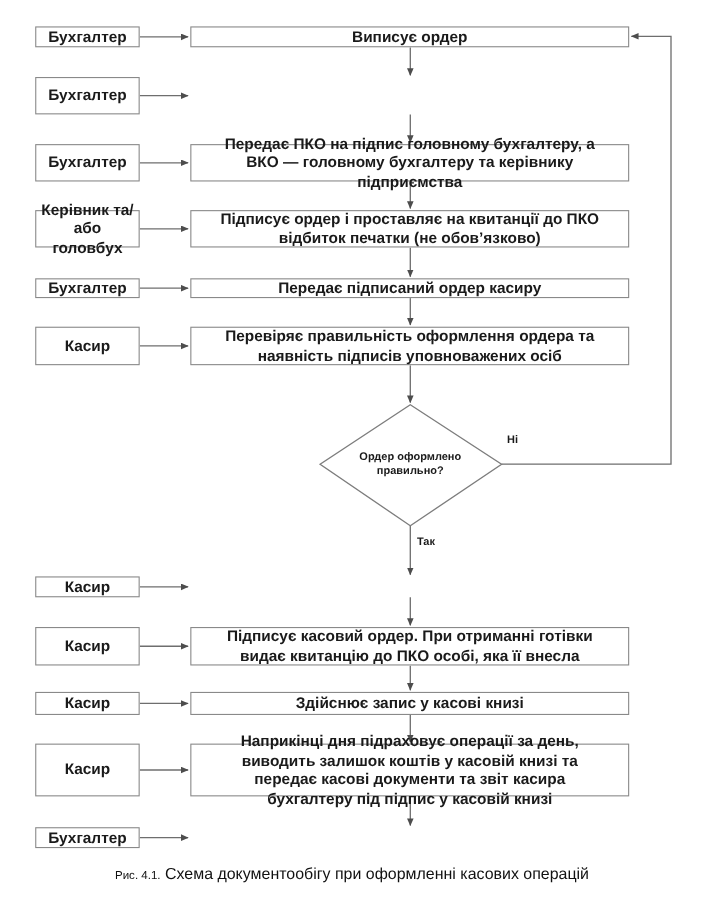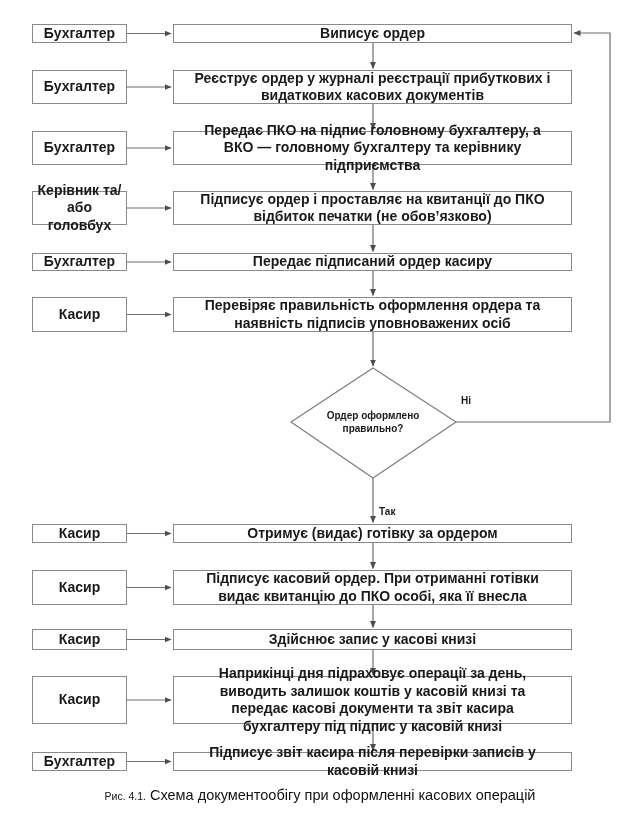--- a/index.html
+++ b/index.html
@@ -95,23 +95,20 @@
       </div>
     <div class="process-box">
         <span>Виписує ордер</span>
       </div>
   </div>
 
   <div class="row" style="top:70px;height:34px;">
     <div class="actor-box">
         <span>Бухгалтер</span>
       </div>
-    <div class="process-box">
-        <span>Реєструє ордер у журналі реєстрації прибуткових і видаткових касових документів</span>
-      </div>
   </div>
 
   <div class="row" style="top:131px;height:34px;">
     <div class="actor-box">
         <span>Бухгалтер</span>
       </div>
     <div class="process-box">
         <span>Передає ПКО на підпис головному бухгалтеру, а ВКО — головному бухгалтеру та керівнику підприємства</span>
       </div>
   </div>
@@ -138,28 +135,25 @@
     <div class="actor-box">
         <span>Касир</span>
       </div>
     <div class="process-box">
         <span>Перевіряє правильність оформлення ордера та наявність підписів уповноважених осіб</span>
       </div>
   </div>
 
   <div class="decision-text">Ордер оформлено правильно?</div>
   <div class="decision-label" style="left:461px; top:395px;">Ні</div>
-  <div class="decision-label" style="left:379px; top:487px;margin-top:19px;">Так</div>
+  <div class="decision-label" style="left:379px; top:487px;">Так</div>
 
   <div class="row" style="top:524px;height:19px;">
     <div class="actor-box">
         <span>Касир</span>
-      </div>
-    <div class="process-box">
-        <span>Отримує (видає) готівку за ордером</span>
       </div>
   </div>
 
   <div class="row" style="top:570px;height:35px;">
     <div class="actor-box">
         <span>Касир</span>
       </div>
     <div class="process-box">
         <span>Підписує касовий ордер. При отриманні готівки видає квитанцію до ПКО особі, яка її внесла</span>
       </div>
@@ -180,22 +174,19 @@
       </div>
     <div class="process-box">
         <span>Наприкінці дня підраховує операції за день, виводить залишок коштів у касовій книзі та передає касові документи та звіт касира бухгалтеру під підпис у касовій книзі</span>
       </div>
   </div>
 
   <div class="row" style="top:752px;height:19px;">
     <div class="actor-box">
         <span>Бухгалтер</span>
       </div>
-    <div class="process-box">
-        <span>Підписує звіт касира після перевірки записів у касовій книзі</span>
-      </div>
   </div>
 
   <div class="caption">
     <span class="fig-label">Рис. 4.1.</span><span class="fig-title">Схема документообігу при оформленні касових операцій</span>
   </div>
 
 </div>
 
 </body></html>

